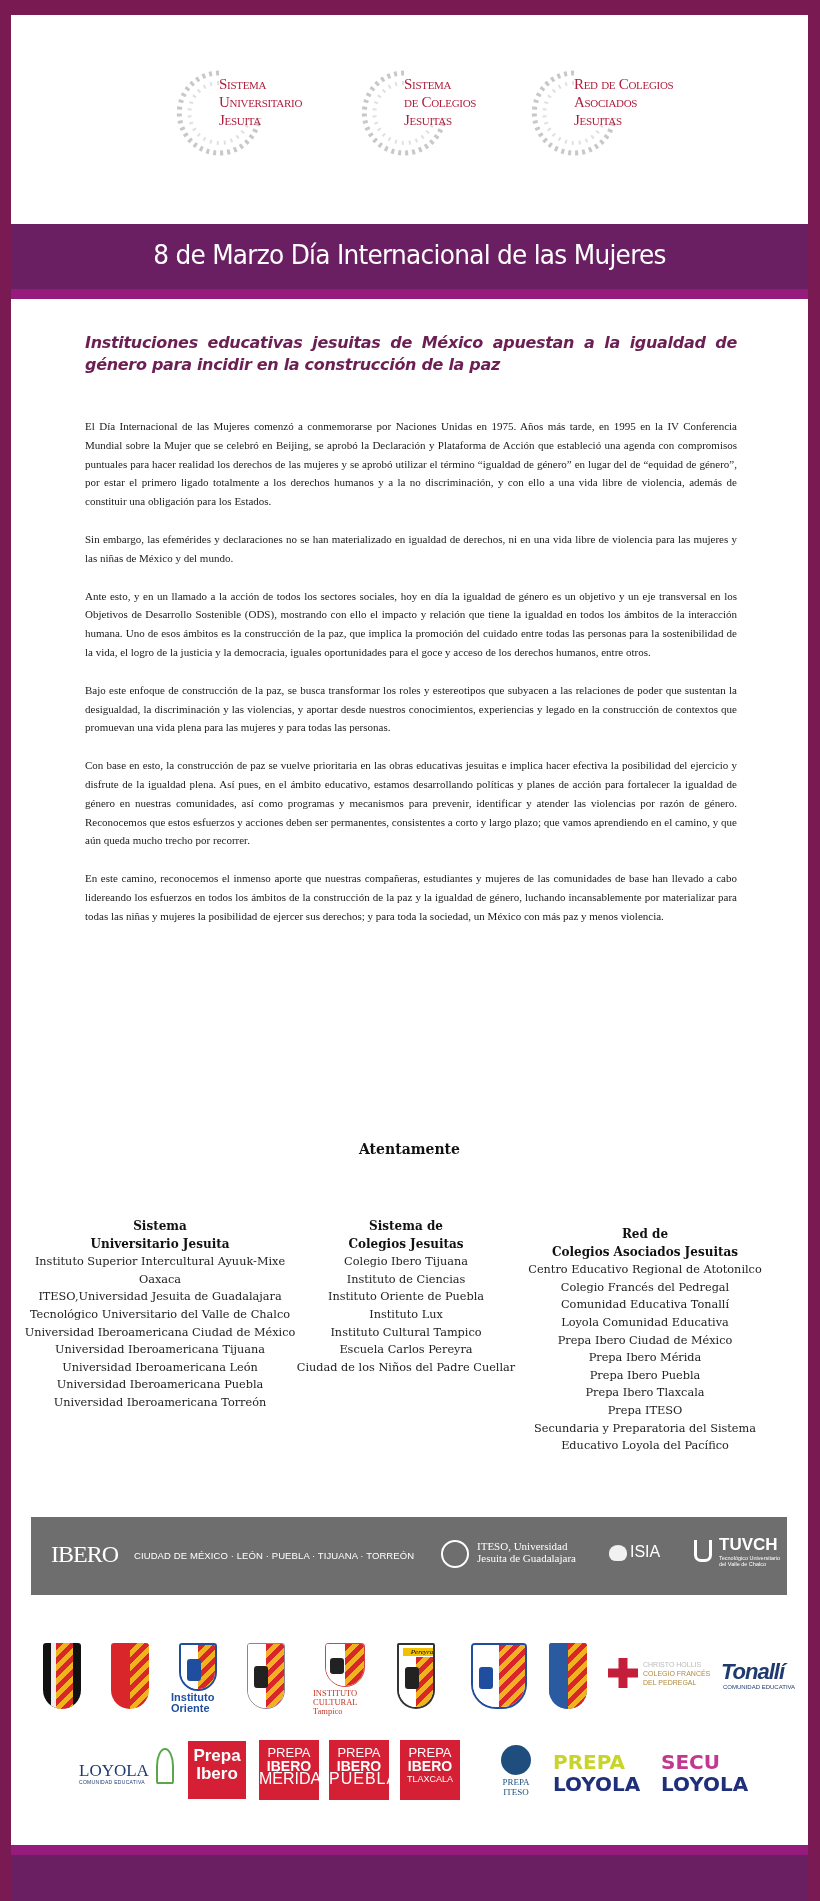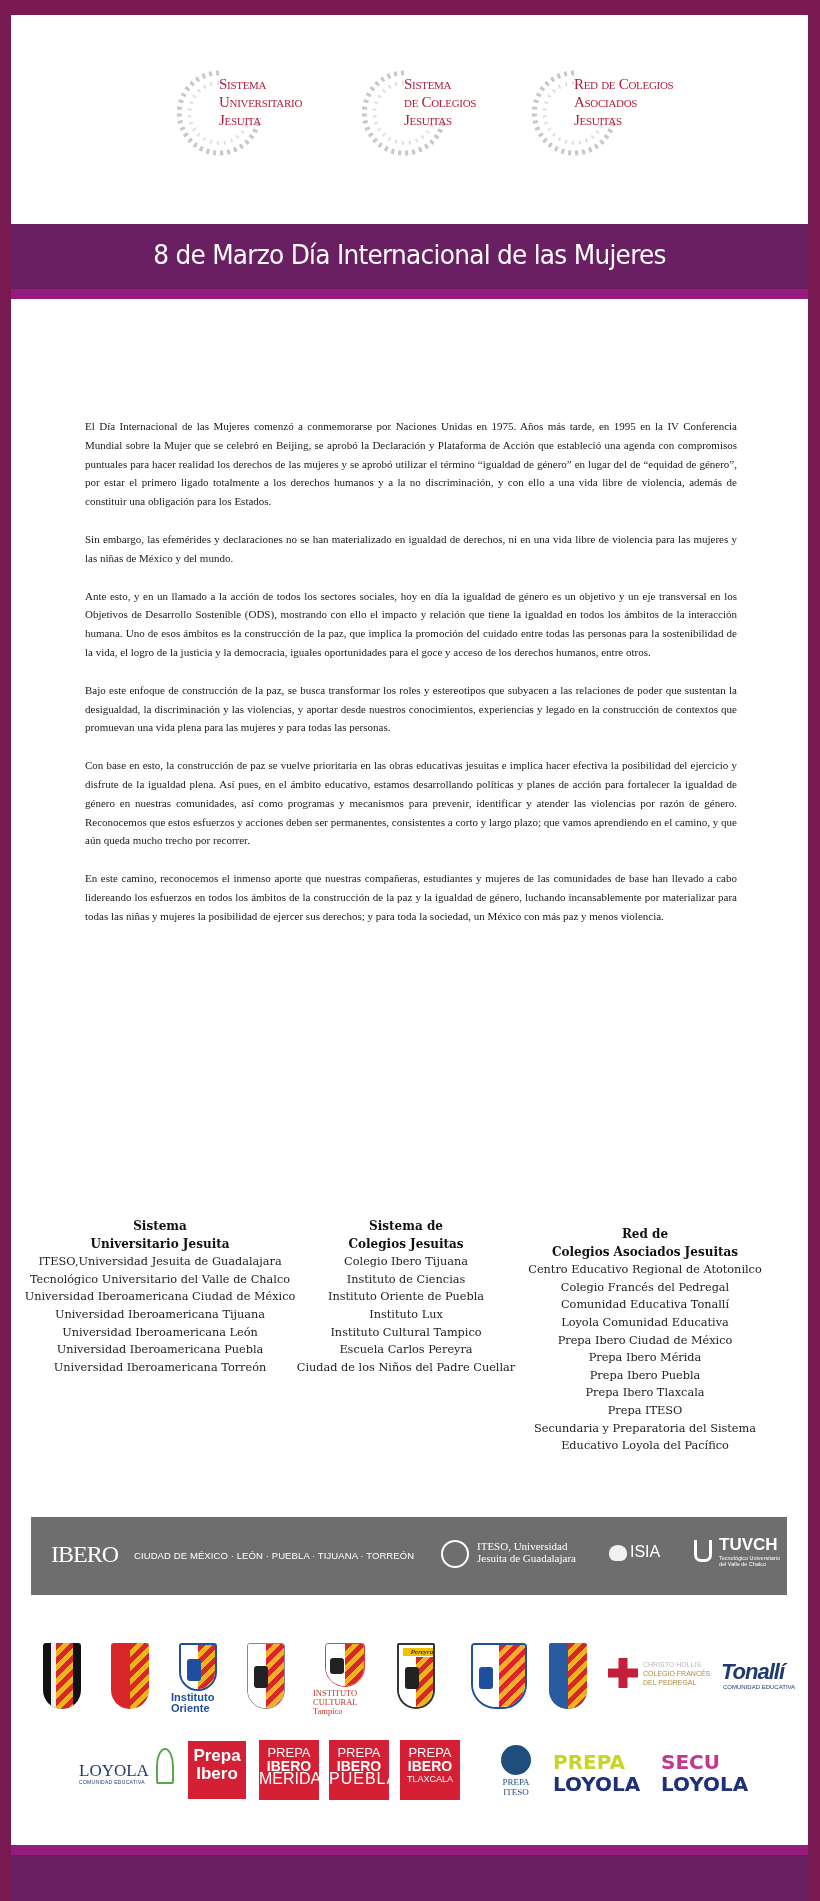--- a/index.html
+++ b/index.html
@@ -113,34 +113,37 @@
       </div>
     </div>
     <div class="date">México, 8 de marzo de 2023</div>
   </div>
 
   <div class="band">
     <div class="band-title">8 de Marzo Día Internacional de las Mujeres</div>
   </div>
   <div class="band-stripe"></div>
 
+  <div class="subtitle">Instituciones educativas jesuitas de México apuestan a la igualdad de género para incidir en la construcción de la paz</div>
 
   <div class="body">
     <p>El Día Internacional de las Mujeres comenzó a conmemorarse por Naciones Unidas en 1975. Años más tarde, en 1995 en la IV Conferencia Mundial sobre la Mujer que se celebró en Beijing, se aprobó la Declaración y Plataforma de Acción que estableció una agenda con compromisos puntuales para hacer realidad los derechos de las mujeres y se aprobó utilizar el término “igualdad de género” en lugar del de “equidad de género”, por estar el primero ligado totalmente a los derechos humanos y a la no discriminación, y con ello a una vida libre de violencia, además de constituir una obligación para los Estados.</p>
     <p>Sin embargo, las efemérides y declaraciones no se han materializado en igualdad de derechos, ni en una vida libre de violencia para las mujeres y las niñas de México y del mundo.</p>
     <p>Ante esto, y en un llamado a la acción de todos los sectores sociales, hoy en día la igualdad de género es un objetivo y un eje transversal en los Objetivos de Desarrollo Sostenible (ODS), mostrando con ello el impacto y relación que tiene la igualdad en todos los ámbitos de la interacción humana. Uno de esos ámbitos es la construcción de la paz, que implica la promoción del cuidado entre todas las personas para la sostenibilidad de la vida, el logro de la justicia y la democracia, iguales oportunidades para el goce y acceso de los derechos humanos, entre otros.</p>
     <p>Bajo este enfoque de construcción de la paz, se busca transformar los roles y estereotipos que subyacen a las relaciones de poder que sustentan la desigualdad, la discriminación y las violencias, y aportar desde nuestros conocimientos, experiencias y legado en la construcción de contextos que promuevan una vida plena para las mujeres y para todas las personas.</p>
     <p>Con base en esto, la construcción de paz se vuelve prioritaria en las obras educativas jesuitas e implica hacer efectiva la posibilidad del ejercicio y disfrute de la igualdad plena. Así pues, en el ámbito educativo, estamos desarrollando políticas y planes de acción para fortalecer la igualdad de género en nuestras comunidades, así como programas y mecanismos para prevenir, identificar y atender las violencias por razón de género. Reconocemos que estos esfuerzos y acciones deben ser permanentes, consistentes a corto y largo plazo; que vamos aprendiendo en el camino, y que aún queda mucho trecho por recorrer.</p>
     <p>En este camino, reconocemos el inmenso aporte que nuestras compañeras, estudiantes y mujeres de las comunidades de base han llevado a cabo lidereando los esfuerzos en todos los ámbitos de la construcción de la paz y la igualdad de género, luchando incansablemente por materializar para todas las niñas y mujeres la posibilidad de ejercer sus derechos; y para toda la sociedad, un México con más paz y menos violencia.</p>
   </div>
 
+  <div class="regards">Atentamente</div>
 
   <div class="col col1">
     <div class="h">Sistema</div>
     <div class="h">Universitario Jesuita</div>
+    <div>Instituto Superior Intercultural Ayuuk-Mixe Oaxaca</div>
     <div>ITESO,Universidad Jesuita de Guadalajara</div>
     <div>Tecnológico Universitario del Valle de Chalco</div>
     <div>Universidad Iberoamericana  Ciudad de México</div>
     <div>Universidad Iberoamericana Tijuana</div>
     <div>Universidad Iberoamericana León</div>
     <div>Universidad Iberoamericana Puebla</div>
     <div>Universidad Iberoamericana Torreón</div>
   </div>
   <div class="col col2">
     <div class="h">Sistema de</div>

